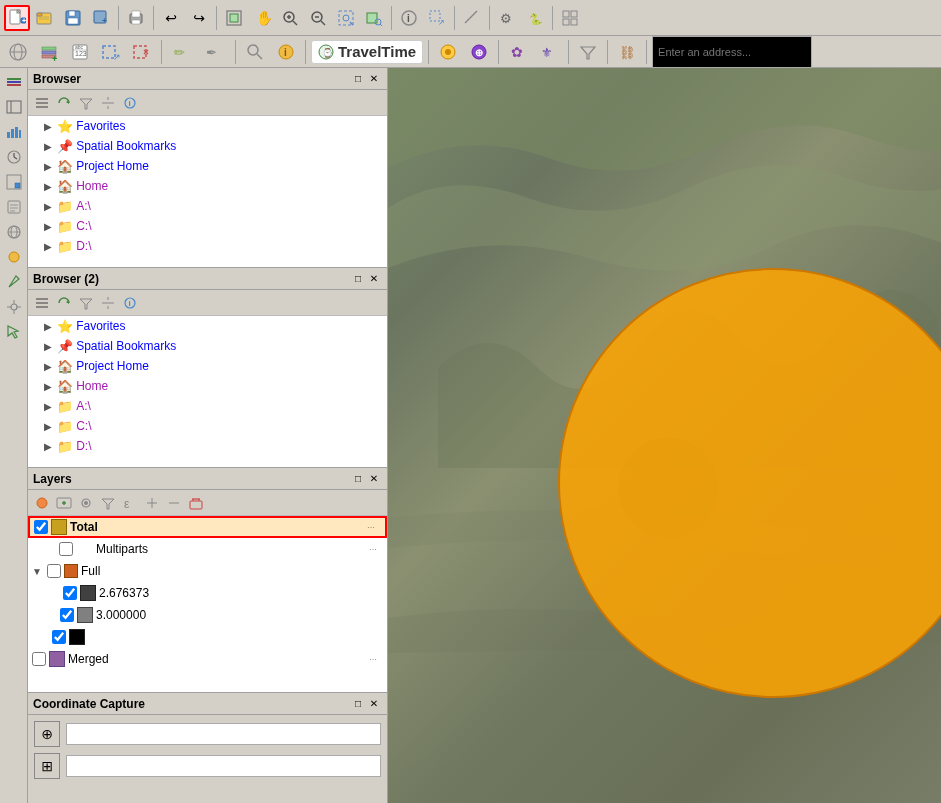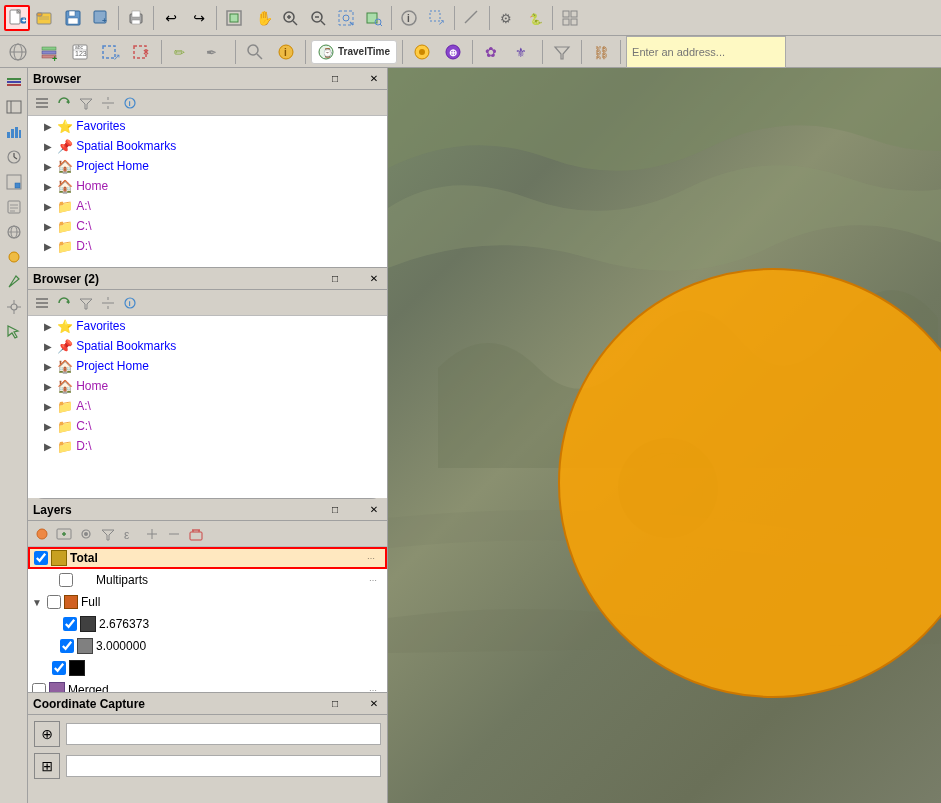--- a/index.html
+++ b/index.html
@@ -45,23 +45,23 @@
       display: flex; align-items: center; justify-content: center;
       font-size: 12px;
       border-radius: 2px;
       padding: 0 3px;
     }
     .traveltime-logo {
       display: flex; align-items: center; gap: 4px;
       background: white; border: 1px solid #ccc; border-radius: 3px;
       padding: 2px 6px; height: 24px; cursor: pointer;
     }
-    .traveltime-logo span { font-size: 10px; font-weight: bold; color: #333; }
+    .traveltime-logo span { font-size: 15px; font-weight: bold; color: #333; }
     .address-input {
-      height: 24px; width: 160px; border: 1px solid #aaa; padding: 15px 5px; font-size: 11px; color: #888; background: #fef9c3;
+      height: 24px; width: 160px; border: 1px solid #aaa; padding: 15px 5px; font-size: 11px; color: #888; background: #000000;
     }
 
     
     #main-content {
       display: flex;
       height: calc(803px - 36px - 32px);
     }
 
     
     #left-panel {
@@ -104,21 +104,20 @@
     }
     .panel-header {
       display: flex;
       align-items: center;
       background: #d4d0c8;
       border-bottom: 1px solid #a0a0a0;
       padding: 2px 5px;
       height: 22px;
       font-weight: bold;
       font-size: 12px;
-      gap: 23px;
     }
     .panel-header span { flex: 1; }
     .panel-header-btn {
       width: 16px; height: 16px;
       background: none; border: none; cursor: pointer;
       display: flex; align-items: center; justify-content: center; font-size: 10px;
     }
     .panel-toolbar {
       display: flex; align-items: center; gap: 2px;
       padding: 2px 4px; background: #d4d0c8; border-bottom: 1px solid #bbb;
@@ -578,21 +577,21 @@
           <span class="tree-label-plain">C:\</span>
         </div>
         <div class="tree-item indent1">
           <span class="tree-arrow">▶</span>
           <span class="tree-icon">📁</span>
           <span class="tree-label-plain">D:\</span>
         </div>
       </div>
     </div>
 
-    <div class="panel" id="browser2-panel" style="height:231px;border-radius:16px;">
+    <div class="panel" id="browser2-panel" style="height:200px;">
       <div class="panel-header">
         <span>Browser (2)</span>
         <button class="panel-header-btn">□</button>
         <button class="panel-header-btn">✕</button>
       </div>
       <div class="panel-toolbar">
         <button class="panel-tool-btn">
           <svg width="16" height="16" viewBox="0 0 16 16">
               <line x1="2" y1="4" x2="14" y2="4" stroke="#555" stroke-width="1.2"></line>
               <line x1="2" y1="8" x2="14" y2="8" stroke="#555" stroke-width="1.2"></line>

